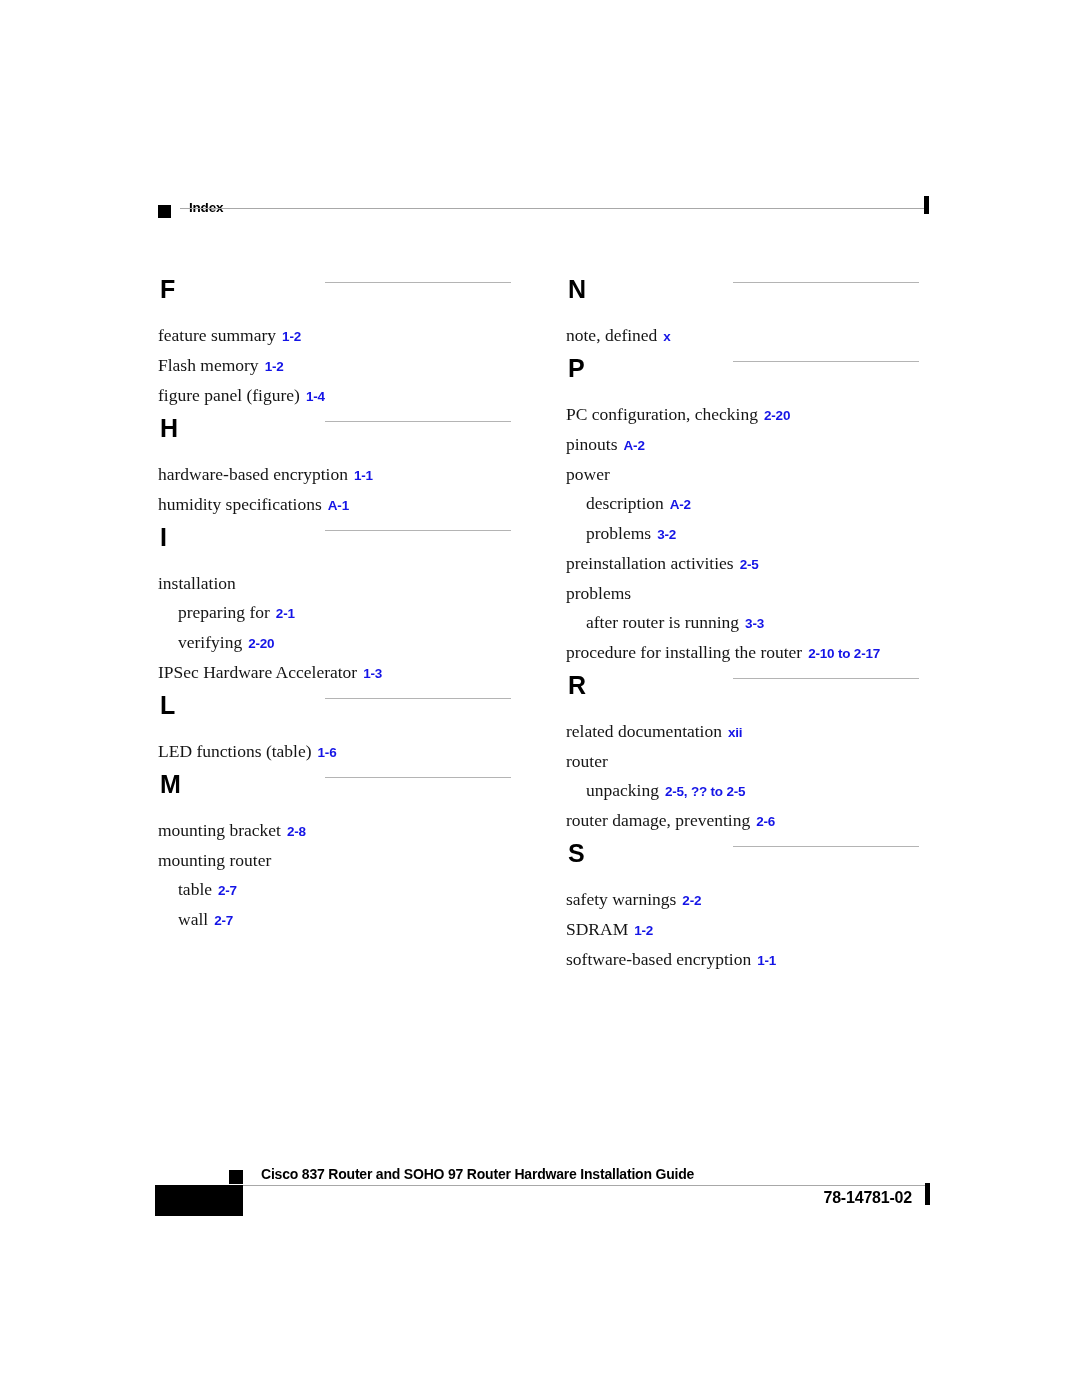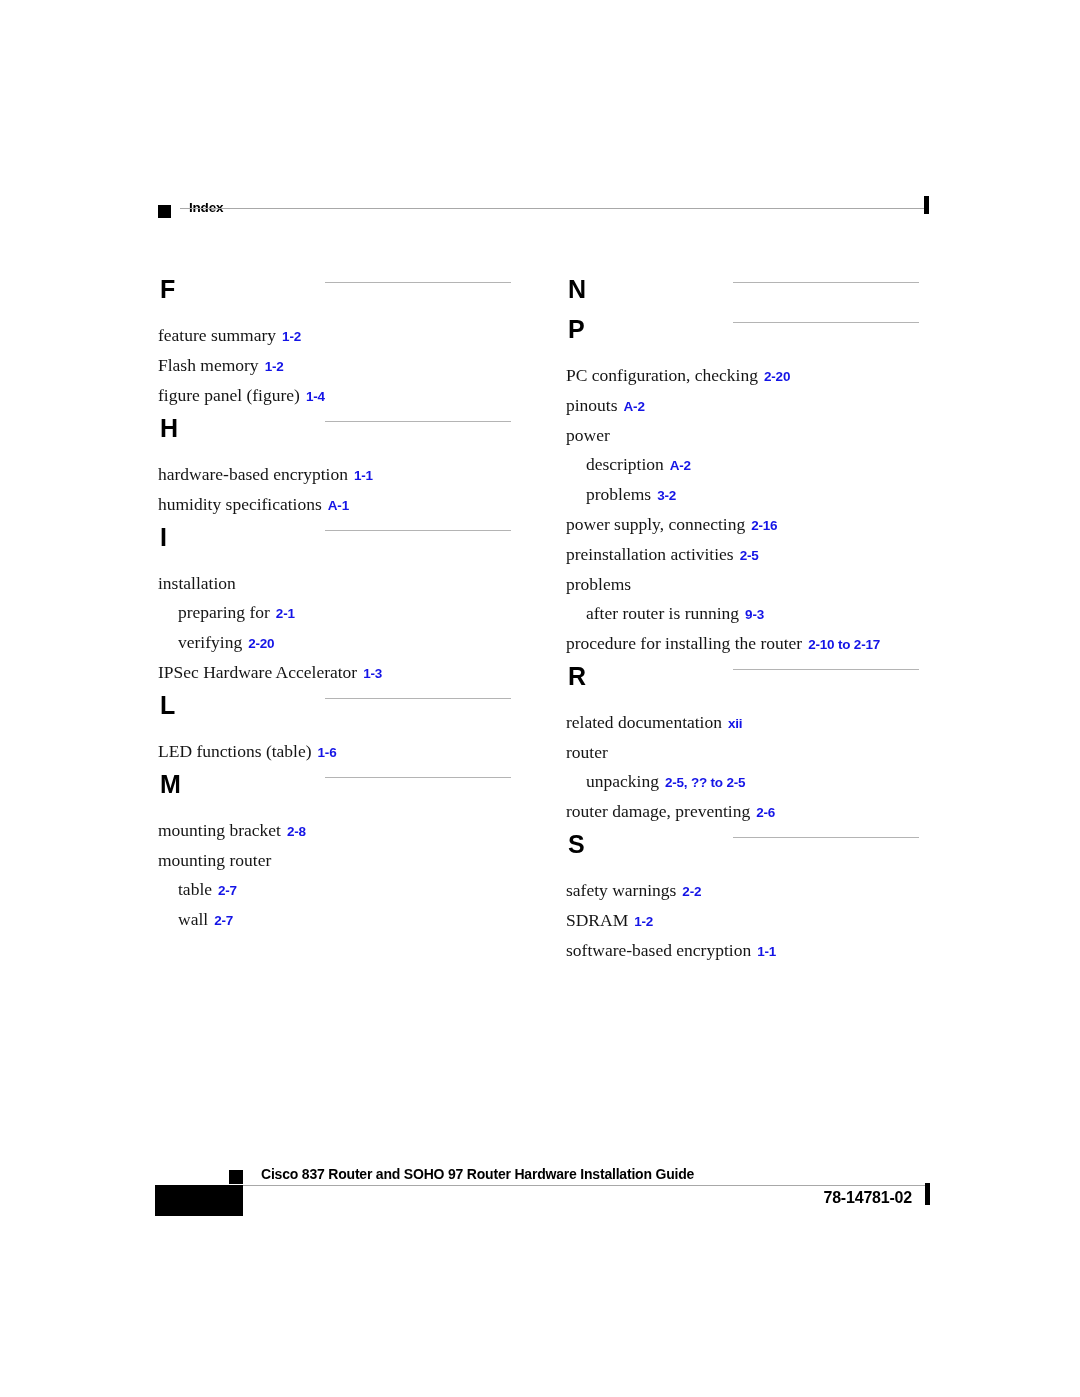--- a/index.html
+++ b/index.html
@@ -279,36 +279,38 @@
         </div>
       </div>
     </div>
 
   <div class="col col-right">
       <div class="section">
         <div class="section-head">
           <span class="section-rule"></span>
           <span class="section-letter">N</span>
         </div>
+        <div class="entries">
+          <div class="entry lvl1"><span>note, defined</span><span class="ref">x</span></div>
+        </div>
       </div>
       <div class="section">
         <div class="section-head">
           <span class="section-rule"></span>
           <span class="section-letter">P</span>
         </div>
         <div class="entries">
           <div class="entry lvl1"><span>PC configuration, checking</span><span class="ref">2-20</span></div>
           <div class="entry lvl1"><span>pinouts</span><span class="ref">A-2</span></div>
           <div class="entry lvl1"><span>power</span></div>
           <div class="entry lvl2"><span>description</span><span class="ref">A-2</span></div>
           <div class="entry lvl2"><span>problems</span><span class="ref">3-2</span></div>
-          <div class="entry lvl1"><span>power supply, connecting</span><span class="ref">2-16</span></div>
           <div class="entry lvl1"><span>preinstallation activities</span><span class="ref">2-5</span></div>
           <div class="entry lvl1"><span>problems</span></div>
-          <div class="entry lvl2"><span>after router is running</span><span class="ref">9-3</span></div>
+          <div class="entry lvl2"><span>after router is running</span><span class="ref">3-3</span></div>
           <div class="entry lvl1"><span>procedure for installing the router</span><span class="ref">2-10 to 2-17</span></div>
         </div>
       </div>
       <div class="section">
         <div class="section-head">
           <span class="section-rule"></span>
           <span class="section-letter">R</span>
         </div>
         <div class="entries">
           <div class="entry lvl1"><span>related documentation</span><span class="ref">xii</span></div>

